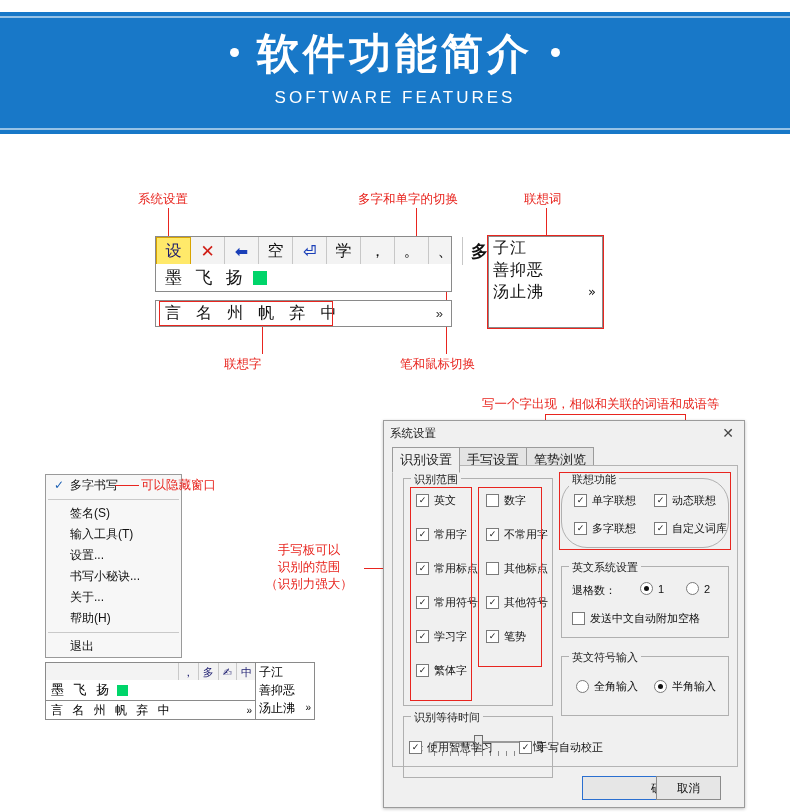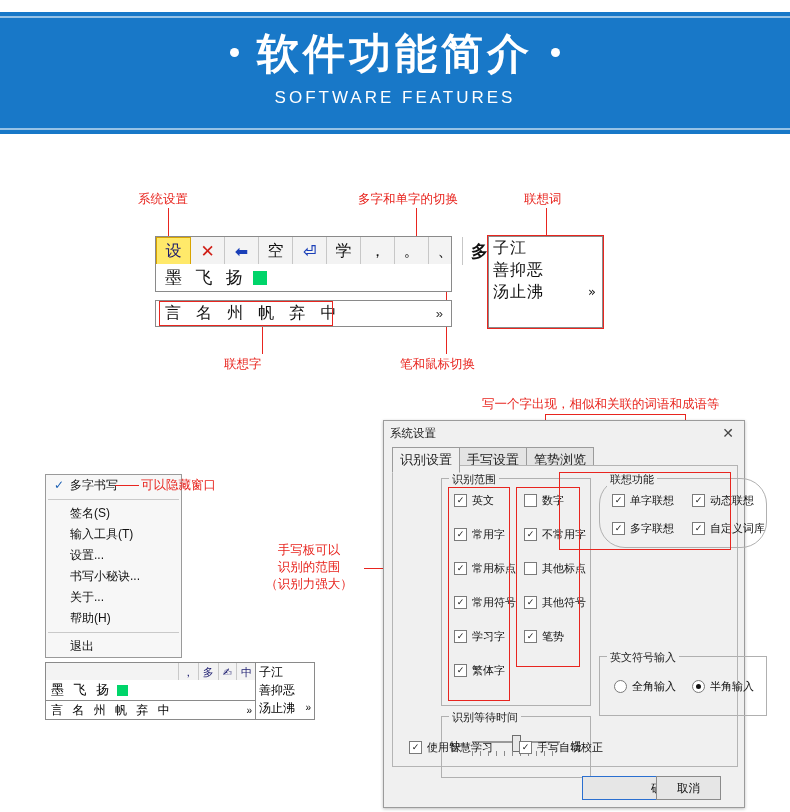--- a/index.html
+++ b/index.html
@@ -103,21 +103,21 @@
   
   .dlg{position:absolute;left:383px;top:420px;width:360px;height:386px;
        background:#f0f0f0;border:1px solid #9b9b9b;box-shadow:0 1px 3px rgba(0,0,0,.25);}
   .dlg .title{height:24px;display:flex;align-items:center;padding:0 6px;font-size:11.5px;color:#222;}
   .dlg .title .x{margin-left:auto;font-size:14px;color:#444;line-height:1;padding:0 4px;cursor:default;}
   .tabs{position:absolute;left:8px;top:26px;display:flex;font-size:13px;}
   .tabs .tab{padding:3px 7px;border:1px solid #9b9b9b;background:#e4e4e4;margin-right:-1px;color:#222;}
   .tabs .tab.active{background:#f0f0f0;border-bottom-color:#f0f0f0;position:relative;z-index:2;}
   .tabpanel{position:absolute;left:8px;top:44px;width:344px;height:300px;border:1px solid #b4b4b4;background:#f0f0f0;}
 
-  .group{position:absolute;border:1px solid #b0b0b0;margin-left:38px;}
+  .group{position:absolute;border:1px solid #b0b0b0;}
   .group .lg{position:absolute;top:-7px;left:7px;background:#f0f0f0;padding:0 3px;font-size:11px;color:#222;}
 
   .cb{position:absolute;font-size:11px;color:#111;display:flex;align-items:center;white-space:nowrap;}
   .cb .box{width:11px;height:11px;border:1px solid #7a7a7a;background:#fff;margin-right:5px;
            display:flex;align-items:center;justify-content:center;font-size:9px;color:#111;line-height:1;}
   .rb{position:absolute;font-size:11px;color:#111;display:flex;align-items:center;white-space:nowrap;}
   .rb .circ{width:11px;height:11px;border:1px solid #7a7a7a;border-radius:50%;background:#fff;margin-right:5px;
             display:flex;align-items:center;justify-content:center;}
   .rb .circ i{width:5px;height:5px;border-radius:50%;background:#111;display:none;}
   .rb.on .circ i{display:block;}
@@ -322,20 +322,38 @@
           <span class="box">✓</span>
           <span>多字联想</span>
         </div>
       <div class="cb" style="left:92px;top:42px;">
           <span class="box">✓</span>
           <span>自定义词库</span>
         </div>
     </div>
     <div class="redbox" style="left:166px;top:6px;width:170px;height:76px;"></div>
 
+    <div class="group" style="left:168px;top:100px;width:166px;height:70px;">
+      <div class="lg">英文系统设置</div>
+      <div style="position:absolute;left:10px;top:16px;font-size:11px;color:#111;">退格数：</div>
+      <div class="rb on" style="left:78px;top:15px;">
+          <span class="circ">
+            <i></i>
+          </span>
+          <span>1</span>
+        </div>
+      <div class="rb" style="left:124px;top:15px;">
+          <span class="circ"></span>
+          <span>2</span>
+        </div>
+      <div class="cb" style="left:10px;top:44px;">
+          <span class="box"></span>
+          <span>发送中文自动附加空格</span>
+        </div>
+    </div>
 
     <div class="group" style="left:10px;top:250px;width:148px;height:60px;">
       <div class="lg">识别等待时间</div>
       <div style="position:absolute;left:8px;top:22px;font-size:11px;color:#111;">快</div>
       <div style="position:absolute;right:8px;top:22px;font-size:11px;color:#111;">慢</div>
       <div class="slider" style="left:30px;top:18px;width:88px;height:24px;">
         <div class="track"></div>
         <div class="knob"></div>
         <div class="ticks"></div>
       </div>

